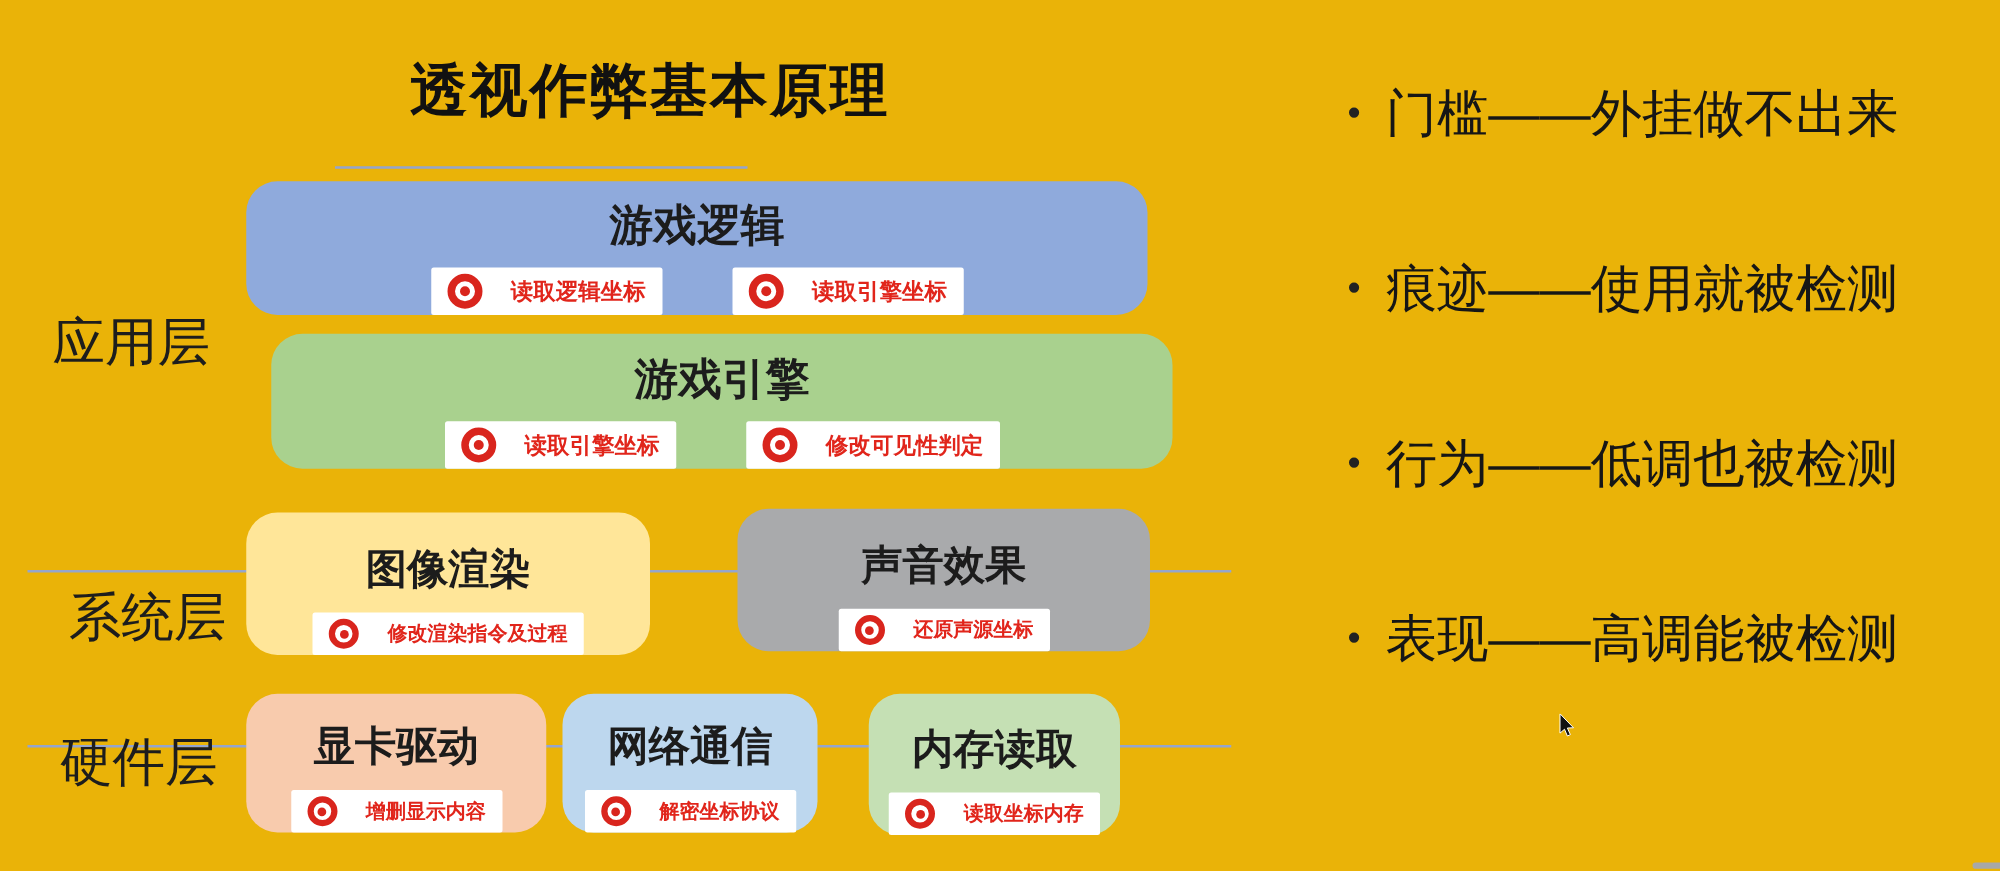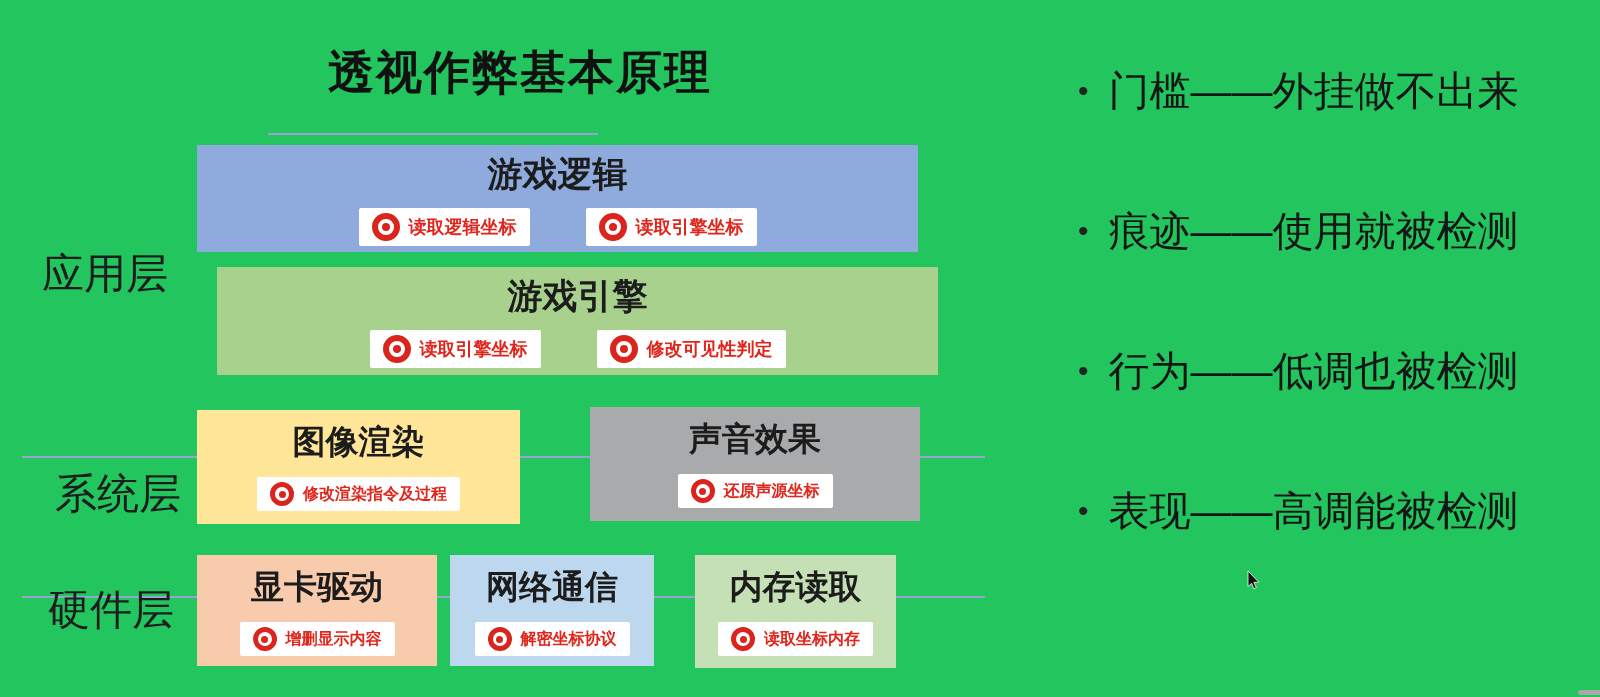--- a/index.html
+++ b/index.html
@@ -1,44 +1,44 @@
 <!DOCTYPE html>
 <html><head>
 <meta charset="utf-8">
 <style>
   html,body { margin:0; padding:0; background:#fff; }
   #slide {
-    position:relative; width:1600px; height:697px; background:#22c55e;
+    position:relative; width:1600px; height:697px; background:#eab308;
     font-family:"Liberation Sans","DejaVu Sans",sans-serif; overflow:hidden;
     color:#1a1a1a;
   }
   .title {
     position:absolute; left:200px; top:42px; width:640px; text-align:center;
     font-size:46px; font-weight:600; letter-spacing:2px; color:#111;
   }
   .hline { position:absolute; height:2px; background:#95a5cd; z-index:0; }
   .line-app { left:268px; top:133px; width:330px; }
   .line-sys { left:22px; top:456px; width:963px; }
   .line-hw  { left:22px; top:596px; width:963px; }
 
   .layer-label {
     position:absolute; font-size:42px; color:#1d1d1d; z-index:2; white-space:nowrap;
   }
 
   .box {
     position:absolute; z-index:1; display:flex; flex-direction:column;
-    align-items:center; justify-content:flex-start; box-sizing:border-box;
+    align-items:center; justify-content:flex-end; box-sizing:border-box;border-radius:25px;
   }
   .box-title { font-size:35px; font-weight:600; color:#1c1c1c; margin-top:6px; white-space:nowrap; }
   .box-title.small { font-size:33px; margin-top:10px; }
 
   .badge-row { display:flex; gap:56px; margin-top:10px; }
   .badge-row.single { margin-top:12px; }
   .badge {
-    background:#ffffff; display:inline-flex; align-items:center; gap:9px;
+    background:#ffffff; display:inline-flex; align-items:center; gap:23px;
     padding:5px 13px; border-radius:2px;
   }
   .badge-text { color:#e1251b; font-size:18px; font-weight:600; white-space:nowrap; }
   .badge.small .badge-text { font-size:16px; }
   .bullseye {
     width:16px; height:16px; border-radius:50%;
     border:6px solid #d9251d; background:#fff; position:relative; flex:0 0 auto;
   }
   .bullseye::after {
     content:""; position:absolute; left:4px; top:4px; width:8px; height:8px;

